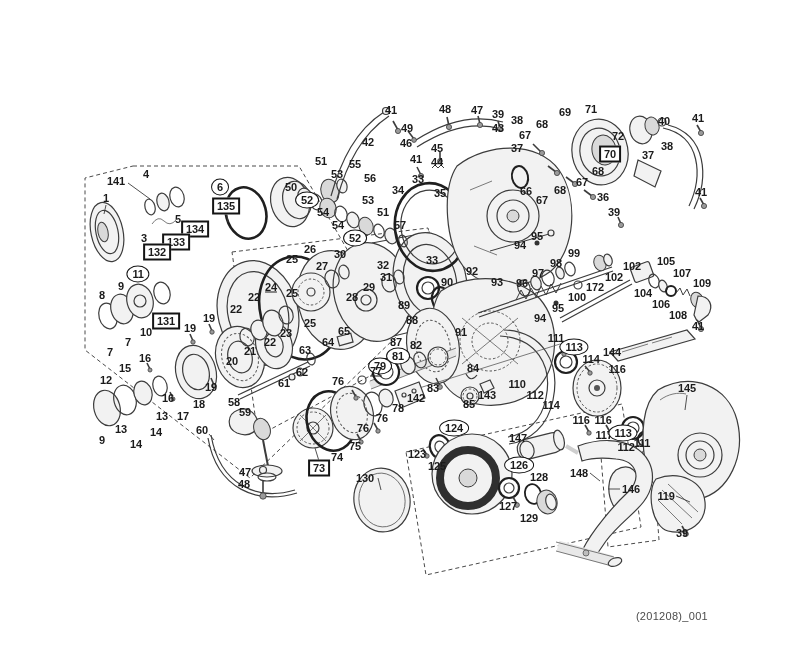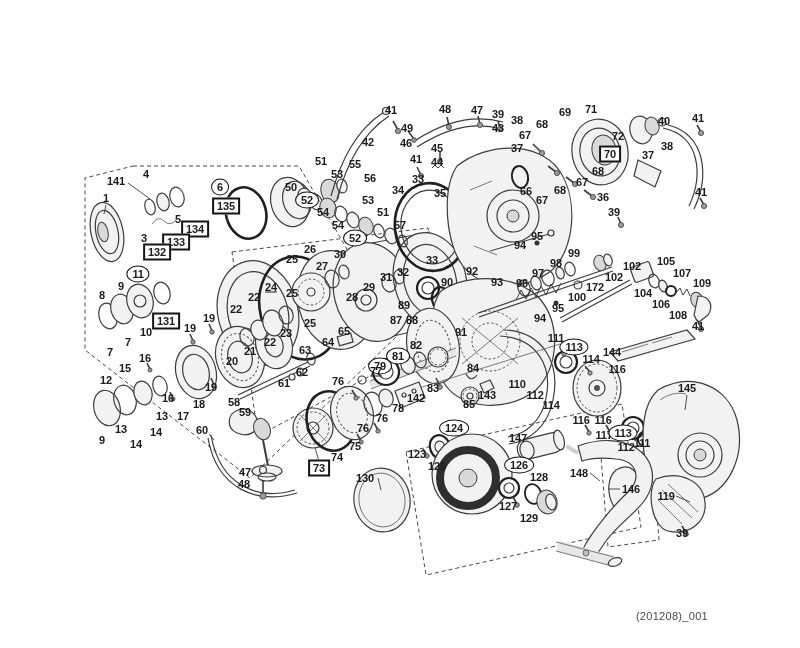--- a/index.html
+++ b/index.html
@@ -418,21 +418,21 @@
       <div class="lbl lbl-plain" style="left: 271px; top: 287px; text-decoration: underline;">24</div>
       <div class="lbl lbl-plain" style="left: 292px; top: 259px;">25</div>
       <div class="lbl lbl-plain" style="left: 292px; top: 293px;">25</div>
       <div class="lbl lbl-plain" style="left: 310px; top: 323px;">25</div>
       <div class="lbl lbl-plain" style="left: 310px; top: 249px;">26</div>
       <div class="lbl lbl-plain" style="left: 322px; top: 266px; text-align: center;">27</div>
       <div class="lbl lbl-plain" style="left: 352px; top: 297px;">28</div>
       <div class="lbl lbl-plain" style="left: 369px; top: 287px;">29</div>
       <div class="lbl lbl-plain" style="left: 340px; top: 254px;">30</div>
       <div class="lbl lbl-plain" style="left: 386px; top: 277px;">31</div>
-      <div class="lbl lbl-plain" style="left: 403px; top: 265px; margin-top: 7px;">32</div>
+      <div class="lbl lbl-plain" style="left: 383px; top: 265px;">32</div>
       <div class="lbl lbl-plain" style="left: 432px; top: 260px;">33</div>
       <div class="lbl lbl-plain" style="left: 291px; top: 187px;">50</div>
       <div class="lbl lbl-plain" style="left: 321px; top: 161px;">51</div>
       <div class="lbl lbl-oval" style="left: 307px; top: 200px;">52</div>
       <div class="lbl lbl-plain" style="left: 337px; top: 174px;">53</div>
       <div class="lbl lbl-plain" style="left: 323px; top: 212px;">54</div>
       <div class="lbl lbl-plain" style="left: 338px; top: 225px;">54</div>
       <div class="lbl lbl-plain" style="left: 355px; top: 164px;">55</div>
       <div class="lbl lbl-plain" style="left: 370px; top: 178px;">56</div>
       <div class="lbl lbl-plain" style="left: 368px; top: 200px;">53</div>
@@ -491,21 +491,21 @@
       <div class="lbl lbl-plain" style="left: 632px; top: 266px;">102</div>
       <div class="lbl lbl-plain" style="left: 643px; top: 293px;">104</div>
       <div class="lbl lbl-plain" style="left: 666px; top: 261px;">105</div>
       <div class="lbl lbl-plain" style="left: 661px; top: 304px;">106</div>
       <div class="lbl lbl-plain" style="left: 682px; top: 273px;">107</div>
       <div class="lbl lbl-plain" style="left: 678px; top: 315px;">108</div>
       <div class="lbl lbl-plain" style="left: 702px; top: 283px;">109</div>
       <div class="lbl lbl-plain" style="left: 698px; top: 326px;">41</div>
       <div class="lbl lbl-plain" style="left: 404px; top: 305px;">89</div>
       <div class="lbl lbl-plain" style="left: 412px; top: 320px;">88</div>
-      <div class="lbl lbl-plain" style="left: 396px; top: 320px;">87</div>
+      <div class="lbl lbl-plain" style="left: 396px; top: 342px;">87</div>
       <div class="lbl lbl-plain" style="left: 416px; top: 345px;">82</div>
       <div class="lbl lbl-oval" style="left: 398px; top: 356px;">81</div>
       <div class="lbl lbl-oval" style="left: 380px; top: 366px;">79</div>
       <div class="lbl lbl-plain" style="left: 473px; top: 368px;">84</div>
       <div class="lbl lbl-plain" style="left: 433px; top: 388px;">83</div>
       <div class="lbl lbl-plain" style="left: 416px; top: 398px;">142</div>
       <div class="lbl lbl-plain" style="left: 487px; top: 395px;">143</div>
       <div class="lbl lbl-plain" style="left: 469px; top: 404px;">85</div>
       <div class="lbl lbl-plain" style="left: 398px; top: 408px;">78</div>
       <div class="lbl lbl-plain" style="left: 517px; top: 384px;">110</div>

